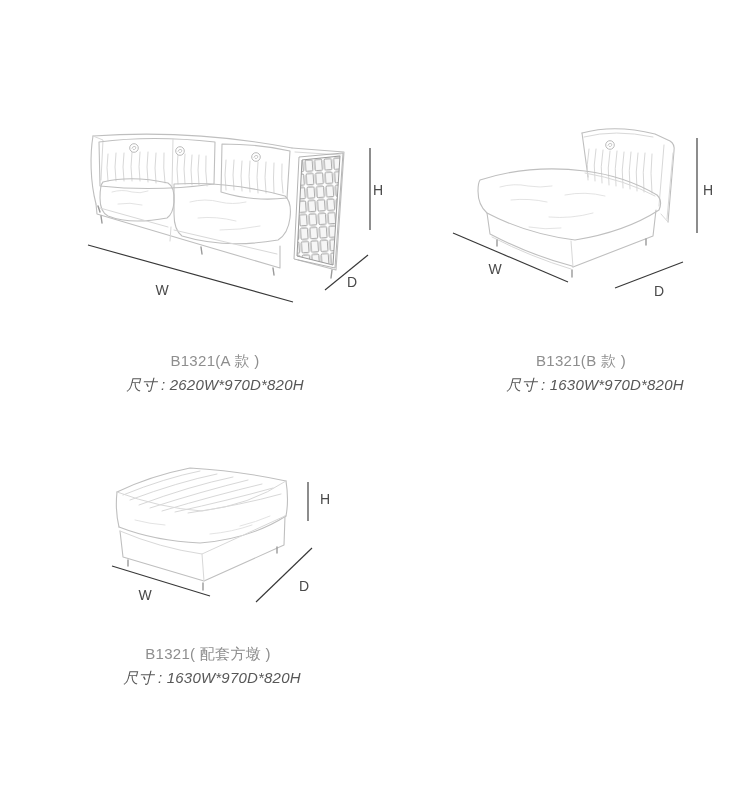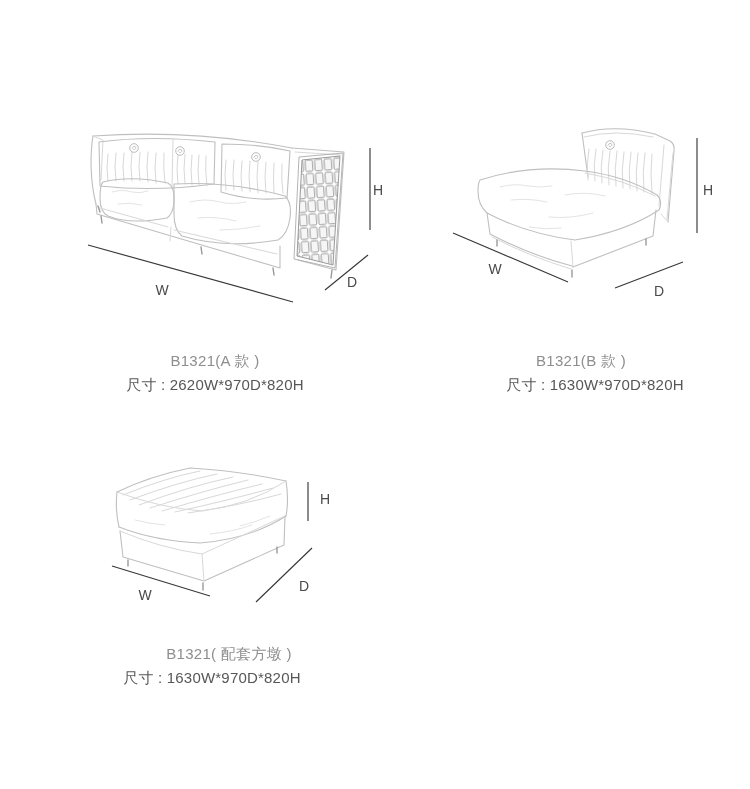--- a/index.html
+++ b/index.html
@@ -18,20 +18,21 @@
   }
   .product-title{
     position:absolute;text-align:center;
     font-size:15px;line-height:18px;color:#8e8e8e;letter-spacing:.3px;
     white-space:pre;
   }
   .product-size{
     position:absolute;text-align:center;
     font-size:15px;line-height:18px;color:#575757;letter-spacing:.2px;
     white-space:pre;
+    font-style:italic;
   }
   .dim-line{stroke:#383838;stroke-width:1.15;fill:none}
   .pencil{stroke:#bfbfbf;stroke-width:1.1;fill:none;stroke-linecap:round;stroke-linejoin:round}
   .pencil-light{stroke:#d8d8d8;stroke-width:1;fill:none;stroke-linecap:round}
   .texture{stroke:#e0e0e0;stroke-width:.9;fill:none;stroke-linecap:round}
   .foot{stroke:#9a9a9a;stroke-width:1.4;fill:none;stroke-linecap:round}
 </style>
 </head>
 <body>
 
@@ -173,17 +174,17 @@
         <path class="dim-line" d="M22,116 L120,146"></path>
         <path class="dim-line" d="M166,152 L222,98"></path>
         <path class="dim-line" d="M218,32 L218,71"></path>
       </svg>
     </figure>
 
     <div class="dim-label" style="left:133px;top:587px">W</div>
     <div class="dim-label" style="left:292px;top:578px">D</div>
     <div class="dim-label" style="left:313px;top:491px">H</div>
 
-    <div class="product-title" style="left:84px;top:645px;width:290px">B1321( 配套方墩 )</div>
+    <div class="product-title" style="left:63px;top:645px;width:290px">B1321( 配套方墩 )</div>
     <div class="product-size" style="left:67px;top:669px;width:290px">尺寸 : 1630W*970D*820H</div>
   </section>
 
 </div>
 
 </body></html>

